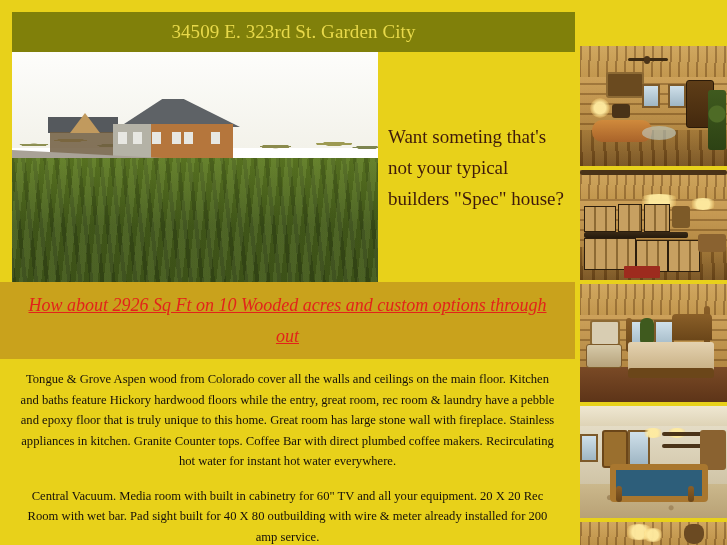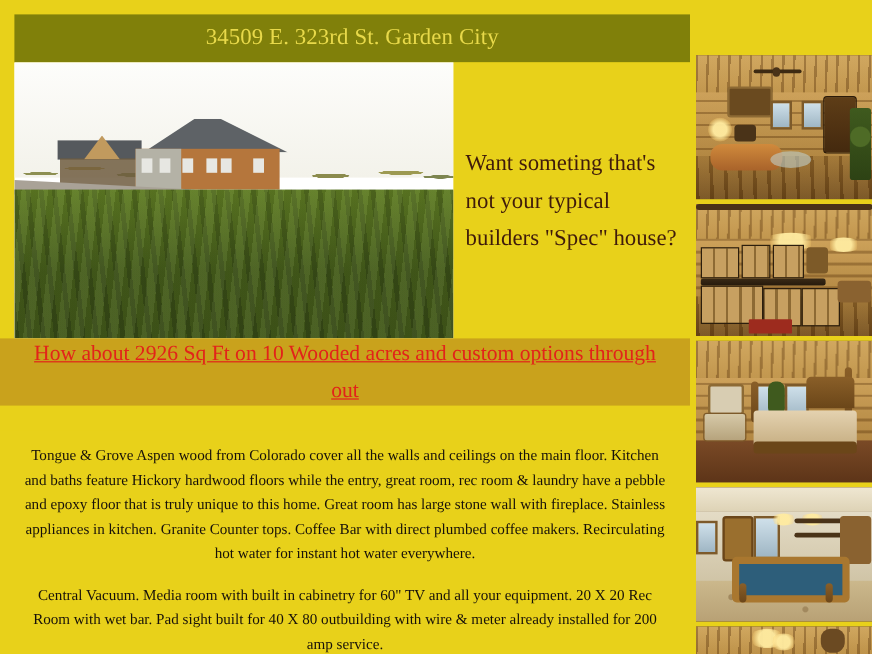--- a/index.html
+++ b/index.html
@@ -180,25 +180,26 @@
     padding: 0 10px;
     font-family: "Liberation Serif", "DejaVu Serif", serif;
   }
 
   
   .headline-band {
     position: absolute;
     left: 0;
     top: 282px;
     width: 575px;
-    height: 56px;
+    height: 77px;
     background: #C9A21C;
     display: flex;
     align-items: center;
     justify-content: center;
+    font-style: italic;
   }
   .headline-link {
     display: block;
     color: #E2231A;
     font-size: 18px;
     line-height: 31px;
     text-align: center;
     text-decoration: underline;
     padding: 0 26px;
     cursor: pointer;

